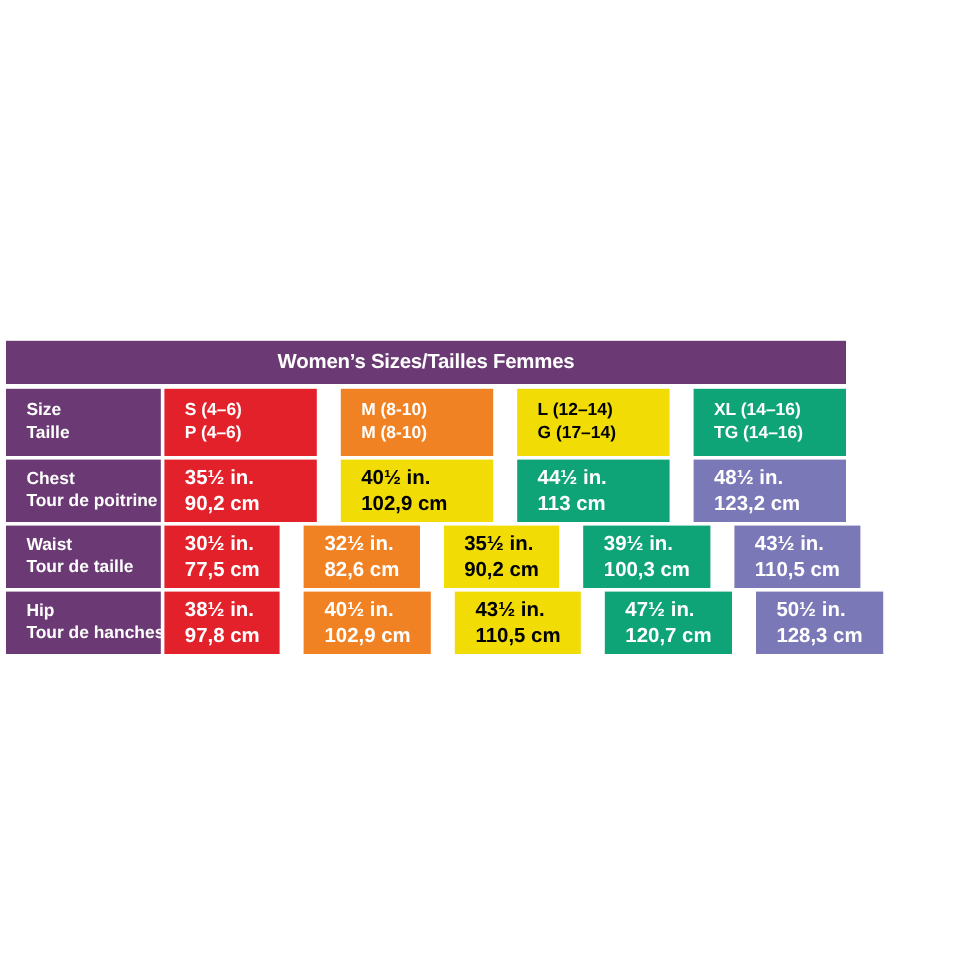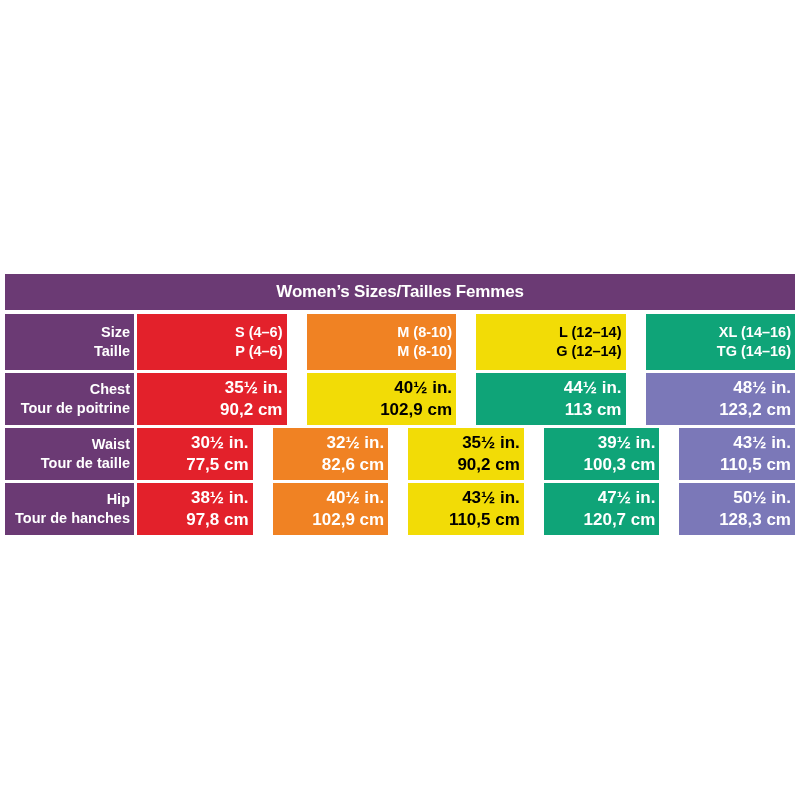--- a/index.html
+++ b/index.html
@@ -18,22 +18,22 @@
     position: relative;
     width: 800px;
     height: 800px;
     background: #ffffff;
   }
 
   
   #size-chart {
     position: absolute;
     left: 5px;
-    top: 274px;
-    width: 790px;
+    top: 284px;
+    width: 700px;
   }
 
   
   .title-band {
     background: #6B3A74;
     color: #ffffff;
     height: 36px;
     line-height: 36px;
     text-align: center;
     font-size: 17px;
@@ -48,27 +48,27 @@
     margin-bottom: 3px;
     align-items: stretch;
   }
   .row:last-child { margin-bottom: 0; }
 
   
   .cell {
     box-sizing: border-box;
     display: flex;
     flex-direction: column;
-    align-items: flex-end;
+    align-items: flex-start;
     justify-content: center;
     text-align: center;
     font-weight: bold;
     font-size: 14.5px;
     line-height: 1.28;
-    padding: 2px 4px;
+    padding: 2px 17px;
   }
 
   .cell.label {
     width: 129px;
     margin-right: 3px;
     background: #6B3A74;
     color: #ffffff;
     flex: 0 0 129px;
   }
 
@@ -119,21 +119,21 @@
         <span class="line">P (4–6)</span>
       </div>
 
       <div class="cell data col-m">
         <span class="line">M (8-10)</span>
         <span class="line">M (8-10)</span>
       </div>
 
       <div class="cell data col-l">
         <span class="line">L (12–14)</span>
-        <span class="line">G (12–14)</span>
+        <span class="line">G (17–14)</span>
       </div>
 
       <div class="cell data col-xl">
         <span class="line">XL (14–16)</span>
         <span class="line">TG (14–16)</span>
       </div>
 
     </div>
 
     <div class="row measure">

